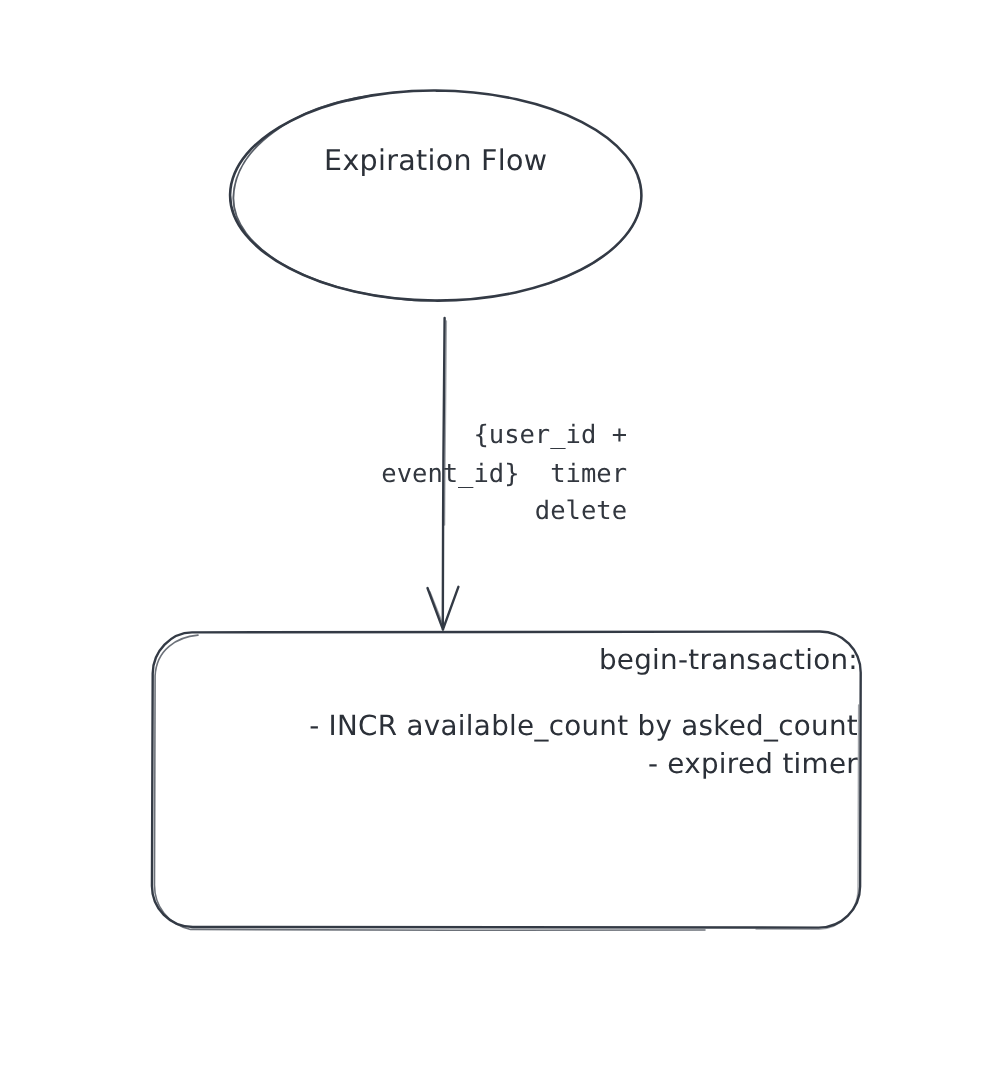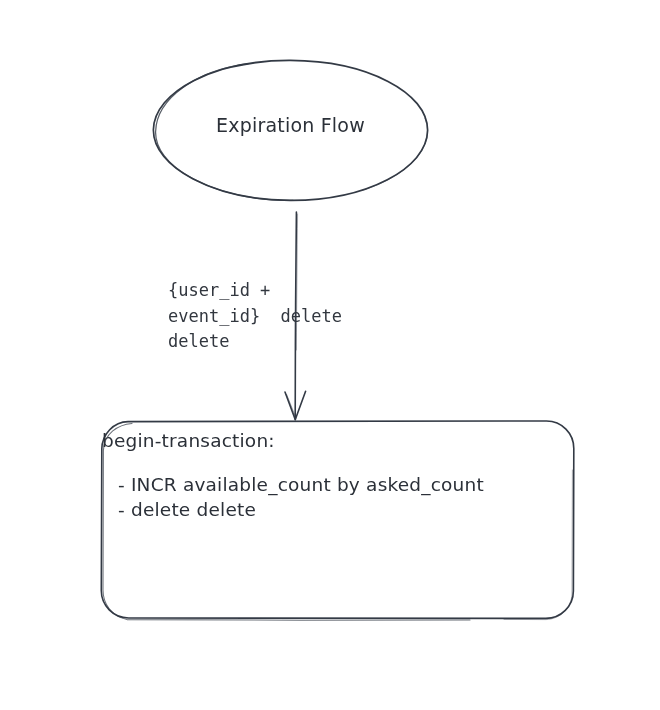--- a/index.html
+++ b/index.html
@@ -41,48 +41,49 @@
   }
   .mono {
     font-family: "DejaVu Sans Mono", monospace;
     color: #32373f;
   }
 
   
   #start-node-label {
     position: absolute;
     left: 153px;
-    top: 114px;
+    top: 96px;
     width: 275px;
     text-align: center;
     font-size: 19px;
     line-height: 22px;
     white-space: nowrap;
   }
 
   
   #edge-label {
     position: absolute;
     left: 168px;
     top: 278px;
     width: 250px;
-    text-align: left;
+    text-align: right;
     font-size: 17px;
     line-height: 25.5px;
   }
   #edge-label .edge-line { display: block; white-space: pre; }
 
   
   #process-box-text {
     position: absolute;
     left: 102px;
     top: 428px;
     width: 470px;
     font-size: 18.5px;
     line-height: 25.5px;
+    text-align: right;
   }
   #process-box-text .box-line { display: block; white-space: pre; }
   #process-box-text .box-line.blank { height: 18px; line-height: 18px; }
   #process-box-text .box-line.indent { padding-left: 16px; }
   #process-box-text .box-line.tail { margin-top: 12px; }
 </style>
 </head>
 <body>
 
 <svg id="diagram-canvas" viewBox="0 0 660 710" xmlns="http://www.w3.org/2000/svg">
@@ -139,24 +140,24 @@
     </g>
   </g>
 </svg>
 
 <div class="txt-layer">
 
   <div id="start-node-label" class="hand">Expiration Flow</div>
 
   <div id="edge-label" class="mono">
     <span class="edge-line">{user_id +</span>
-    <span class="edge-line">event_id}  delete</span>
+    <span class="edge-line">event_id}  timer</span>
     <span class="edge-line">delete</span>
   </div>
 
   <div id="process-box-text" class="hand">
     <span class="box-line">begin-transaction:</span>
     <span class="box-line blank"></span>
     <span class="box-line indent">- INCR available_count by asked_count</span>
-    <span class="box-line indent">- delete delete</span>
+    <span class="box-line indent">- expired timer</span>
   </div>
 
 </div>
 
 </body></html>

